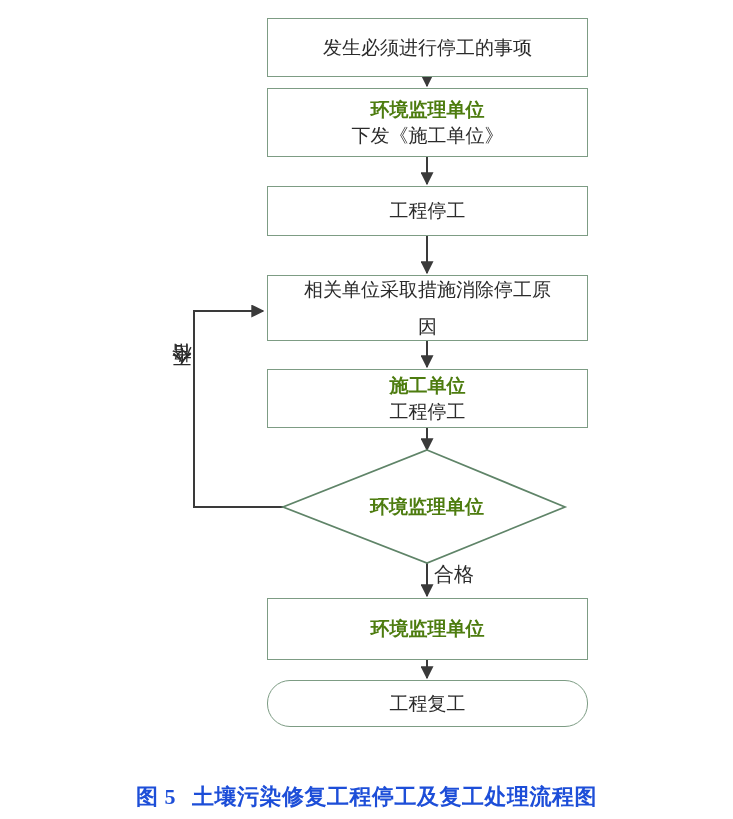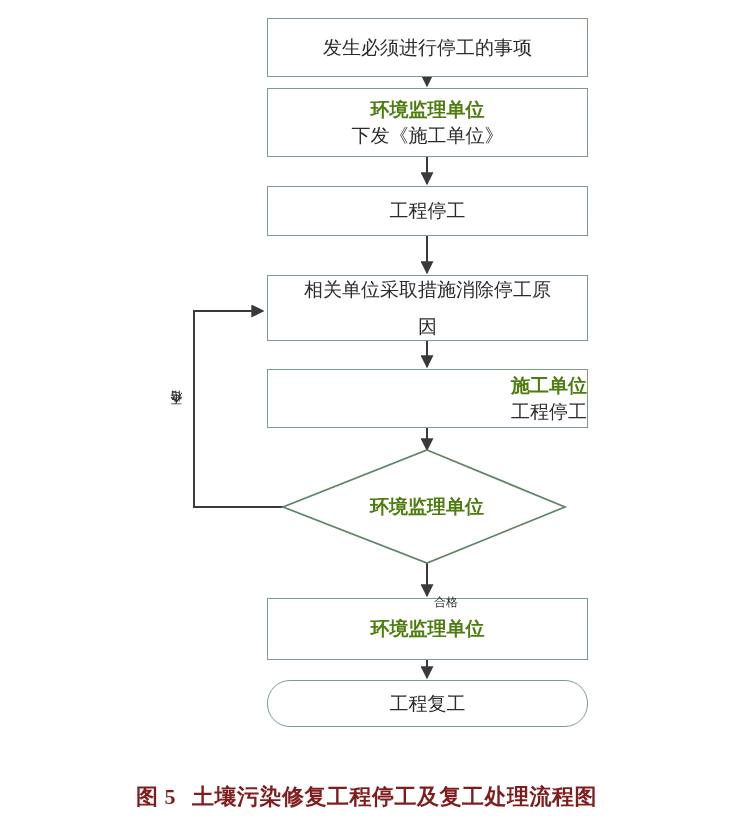--- a/index.html
+++ b/index.html
@@ -54,40 +54,39 @@
     align-items: center;
     justify-content: center;
     flex-direction: column;
     text-align: center;
     line-height: 1.34;
     font-size: 19px;
     color: #2b2b2b;
   }
   .edge-label {
     position: absolute;
-    font-size: 12px;
+    font-size: 20px;
     color: #2b2b2b;
     white-space: nowrap;
     line-height: 1.1;
-    margin-top: 33px;
   }
   .edge-label.vertical {
     writing-mode: vertical-rl;
     transform: rotate(180deg);
     letter-spacing: 1px;
   }
   #caption {
     position: absolute;
     left: 0;
     top: 782px;
     width: 733px;
     text-align: center;
     font-size: 22px;
     font-weight: bold;
-    color: #7f1d1d;
+    color: #1d4ed8;
     letter-spacing: 0.5px;
   }
   .cap-num {
     margin-right: 16px;
   }
 </style>
 </head>
 <body>
 
 <div id="page">
@@ -127,21 +126,21 @@
 
   <div class="node-box" style="left:267px; top:186px; width:321px; height:50px;">
     <span class="node-line">工程停工</span>
   </div>
 
   <div class="node-box" style="left:267px; top:275px; width:321px; height:66px;gap:12px;">
     <span class="node-line">相关单位采取措施消除停工原</span>
     <span class="node-line">因</span>
   </div>
 
-  <div class="node-box" style="left:267px; top:369px; width:321px; height:59px;align-items:flex-end;">
+  <div class="node-box" style="left:267px; top:369px; width:321px; height:59px;">
     <span class="node-line bold">施工单位</span>
     <span class="node-line">工程停工</span>
   </div>
 
   <div class="diamond-wrap" style="left:307px; top:472px; width:240px; height:70px;">
     <span class="node-line bold">环境监理单位</span>
   </div>
 
   <div class="node-box" style="left:267px; top:598px; width:321px; height:62px;">
     <span class="node-line bold">环境监理单位</span>

